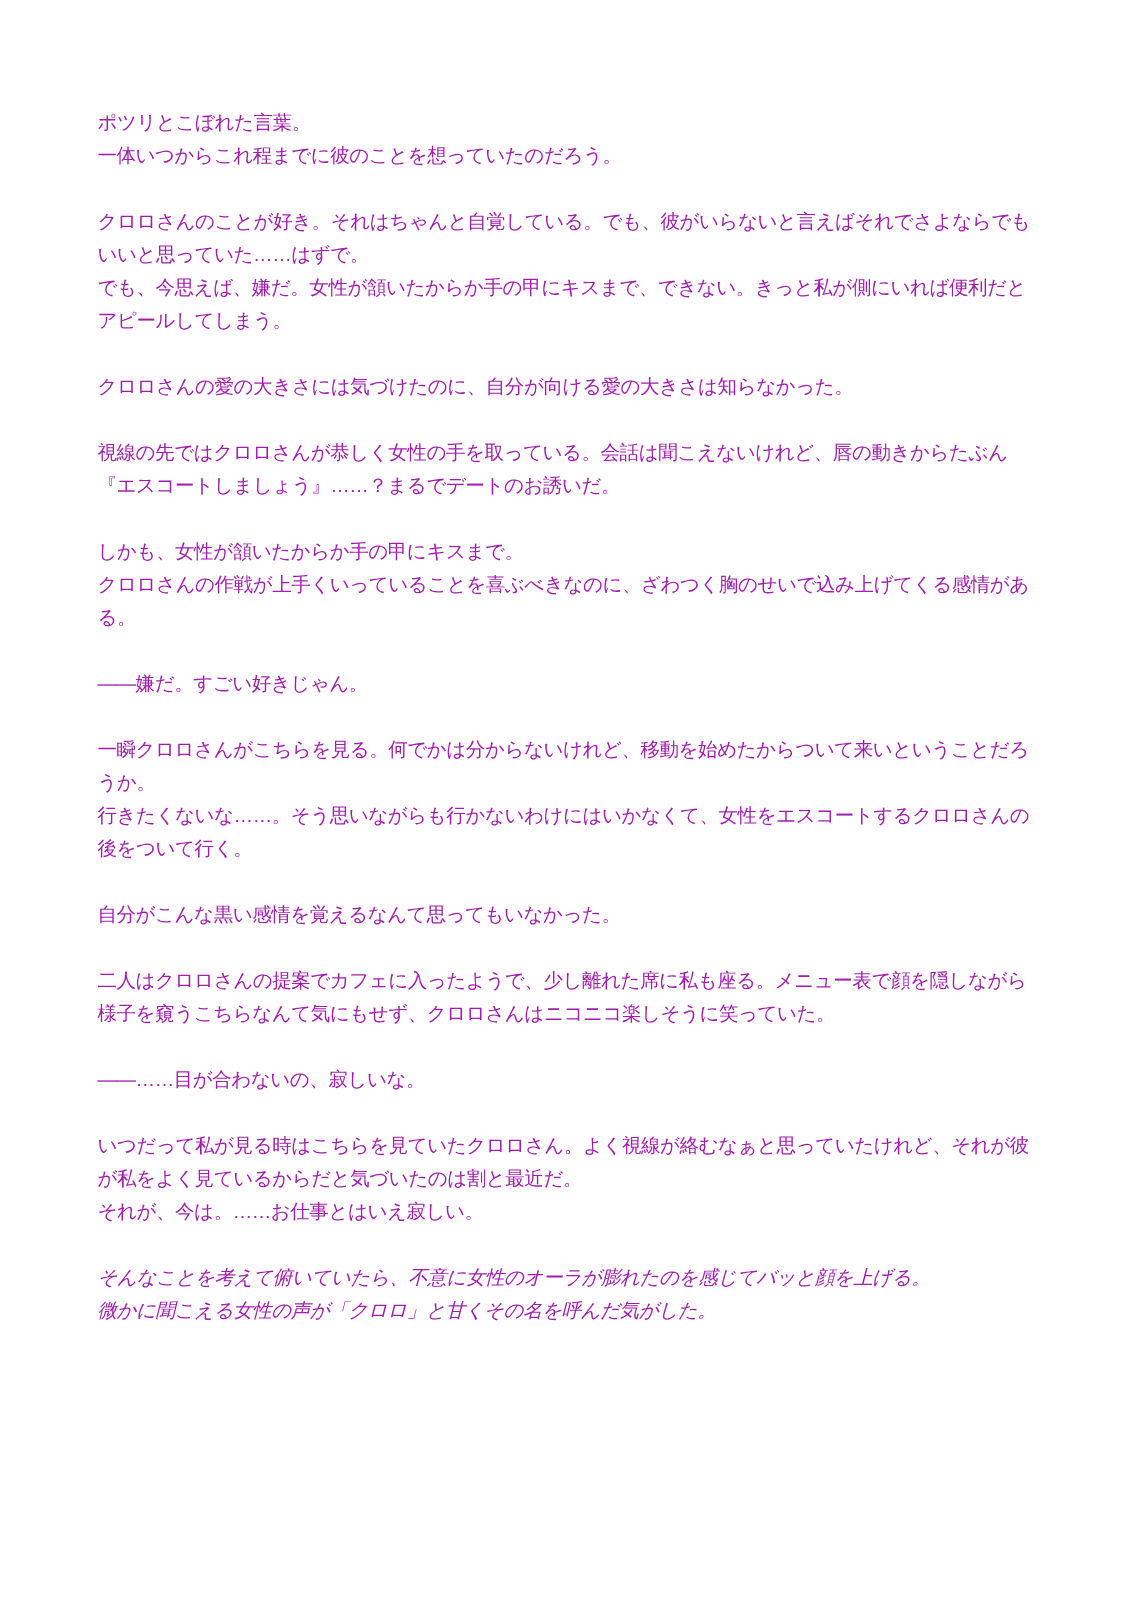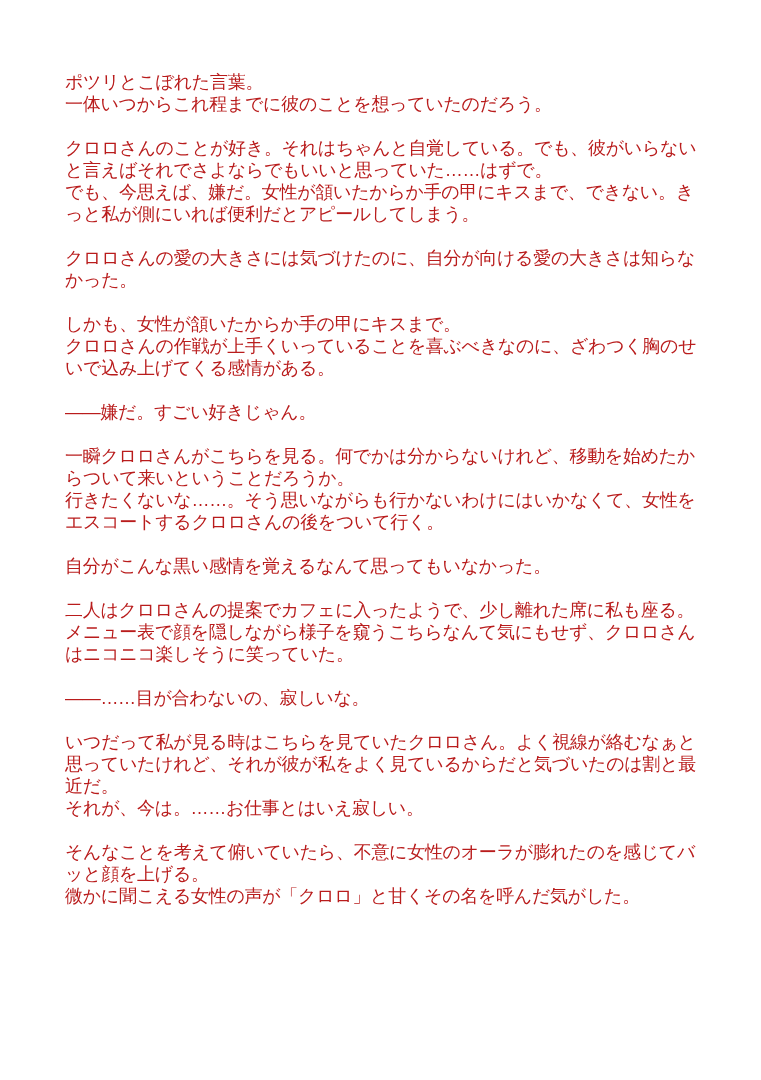--- a/index.html
+++ b/index.html
@@ -13,46 +13,48 @@
     height: 1080px;
     background: #ffffff;
     overflow: hidden;
     font-family: "Liberation Sans", "DejaVu Sans", sans-serif;
   }
   .doc-body {
     position: absolute;
     left: 65px;
     top: 71px;
     width: 632px;
-    color: #b91c1c;
-    font-size: 18px;
+    color: #a21caf;
+    font-size: 13px;
     line-height: 22px;
     letter-spacing: -0.3px;
     text-align: left;
   }
   .doc-body p {
     margin: 0 0 22px 0;
     white-space: pre-line;      
     word-break: break-all;      
     overflow-wrap: anywhere;
   }
   .doc-body p:last-child {
     margin-bottom: 0;
+    font-style: italic;
   }
 </style>
 </head>
 <body>
 
 <div class="page">
   <div class="doc-body">
     <p>ポツリとこぼれた言葉。
 一体いつからこれ程までに彼のことを想っていたのだろう。</p>
     <p>クロロさんのことが好き。それはちゃんと自覚している。でも、彼がいらないと言えばそれでさよならでもいいと思っていた……はずで。
 でも、今思えば、嫌だ。女性が頷いたからか手の甲にキスまで、できない。きっと私が側にいれば便利だとアピールしてしまう。</p>
     <p>クロロさんの愛の大きさには気づけたのに、自分が向ける愛の大きさは知らなかった。</p>
+    <p>視線の先ではクロロさんが恭しく女性の手を取っている。会話は聞こえないけれど、唇の動きからたぶん『エスコートしましょう』……？まるでデートのお誘いだ。</p>
     <p>しかも、女性が頷いたからか手の甲にキスまで。
 クロロさんの作戦が上手くいっていることを喜ぶべきなのに、ざわつく胸のせいで込み上げてくる感情がある。</p>
     <p>――嫌だ。すごい好きじゃん。</p>
     <p>一瞬クロロさんがこちらを見る。何でかは分からないけれど、移動を始めたからついて来いということだろうか。
 行きたくないな……。そう思いながらも行かないわけにはいかなくて、女性をエスコートするクロロさんの後をついて行く。</p>
     <p>自分がこんな黒い感情を覚えるなんて思ってもいなかった。</p>
     <p>二人はクロロさんの提案でカフェに入ったようで、少し離れた席に私も座る。メニュー表で顔を隠しながら様子を窺うこちらなんて気にもせず、クロロさんはニコニコ楽しそうに笑っていた。</p>
     <p>――……目が合わないの、寂しいな。</p>
     <p>いつだって私が見る時はこちらを見ていたクロロさん。よく視線が絡むなぁと思っていたけれど、それが彼が私をよく見ているからだと気づいたのは割と最近だ。
 それが、今は。……お仕事とはいえ寂しい。</p>

